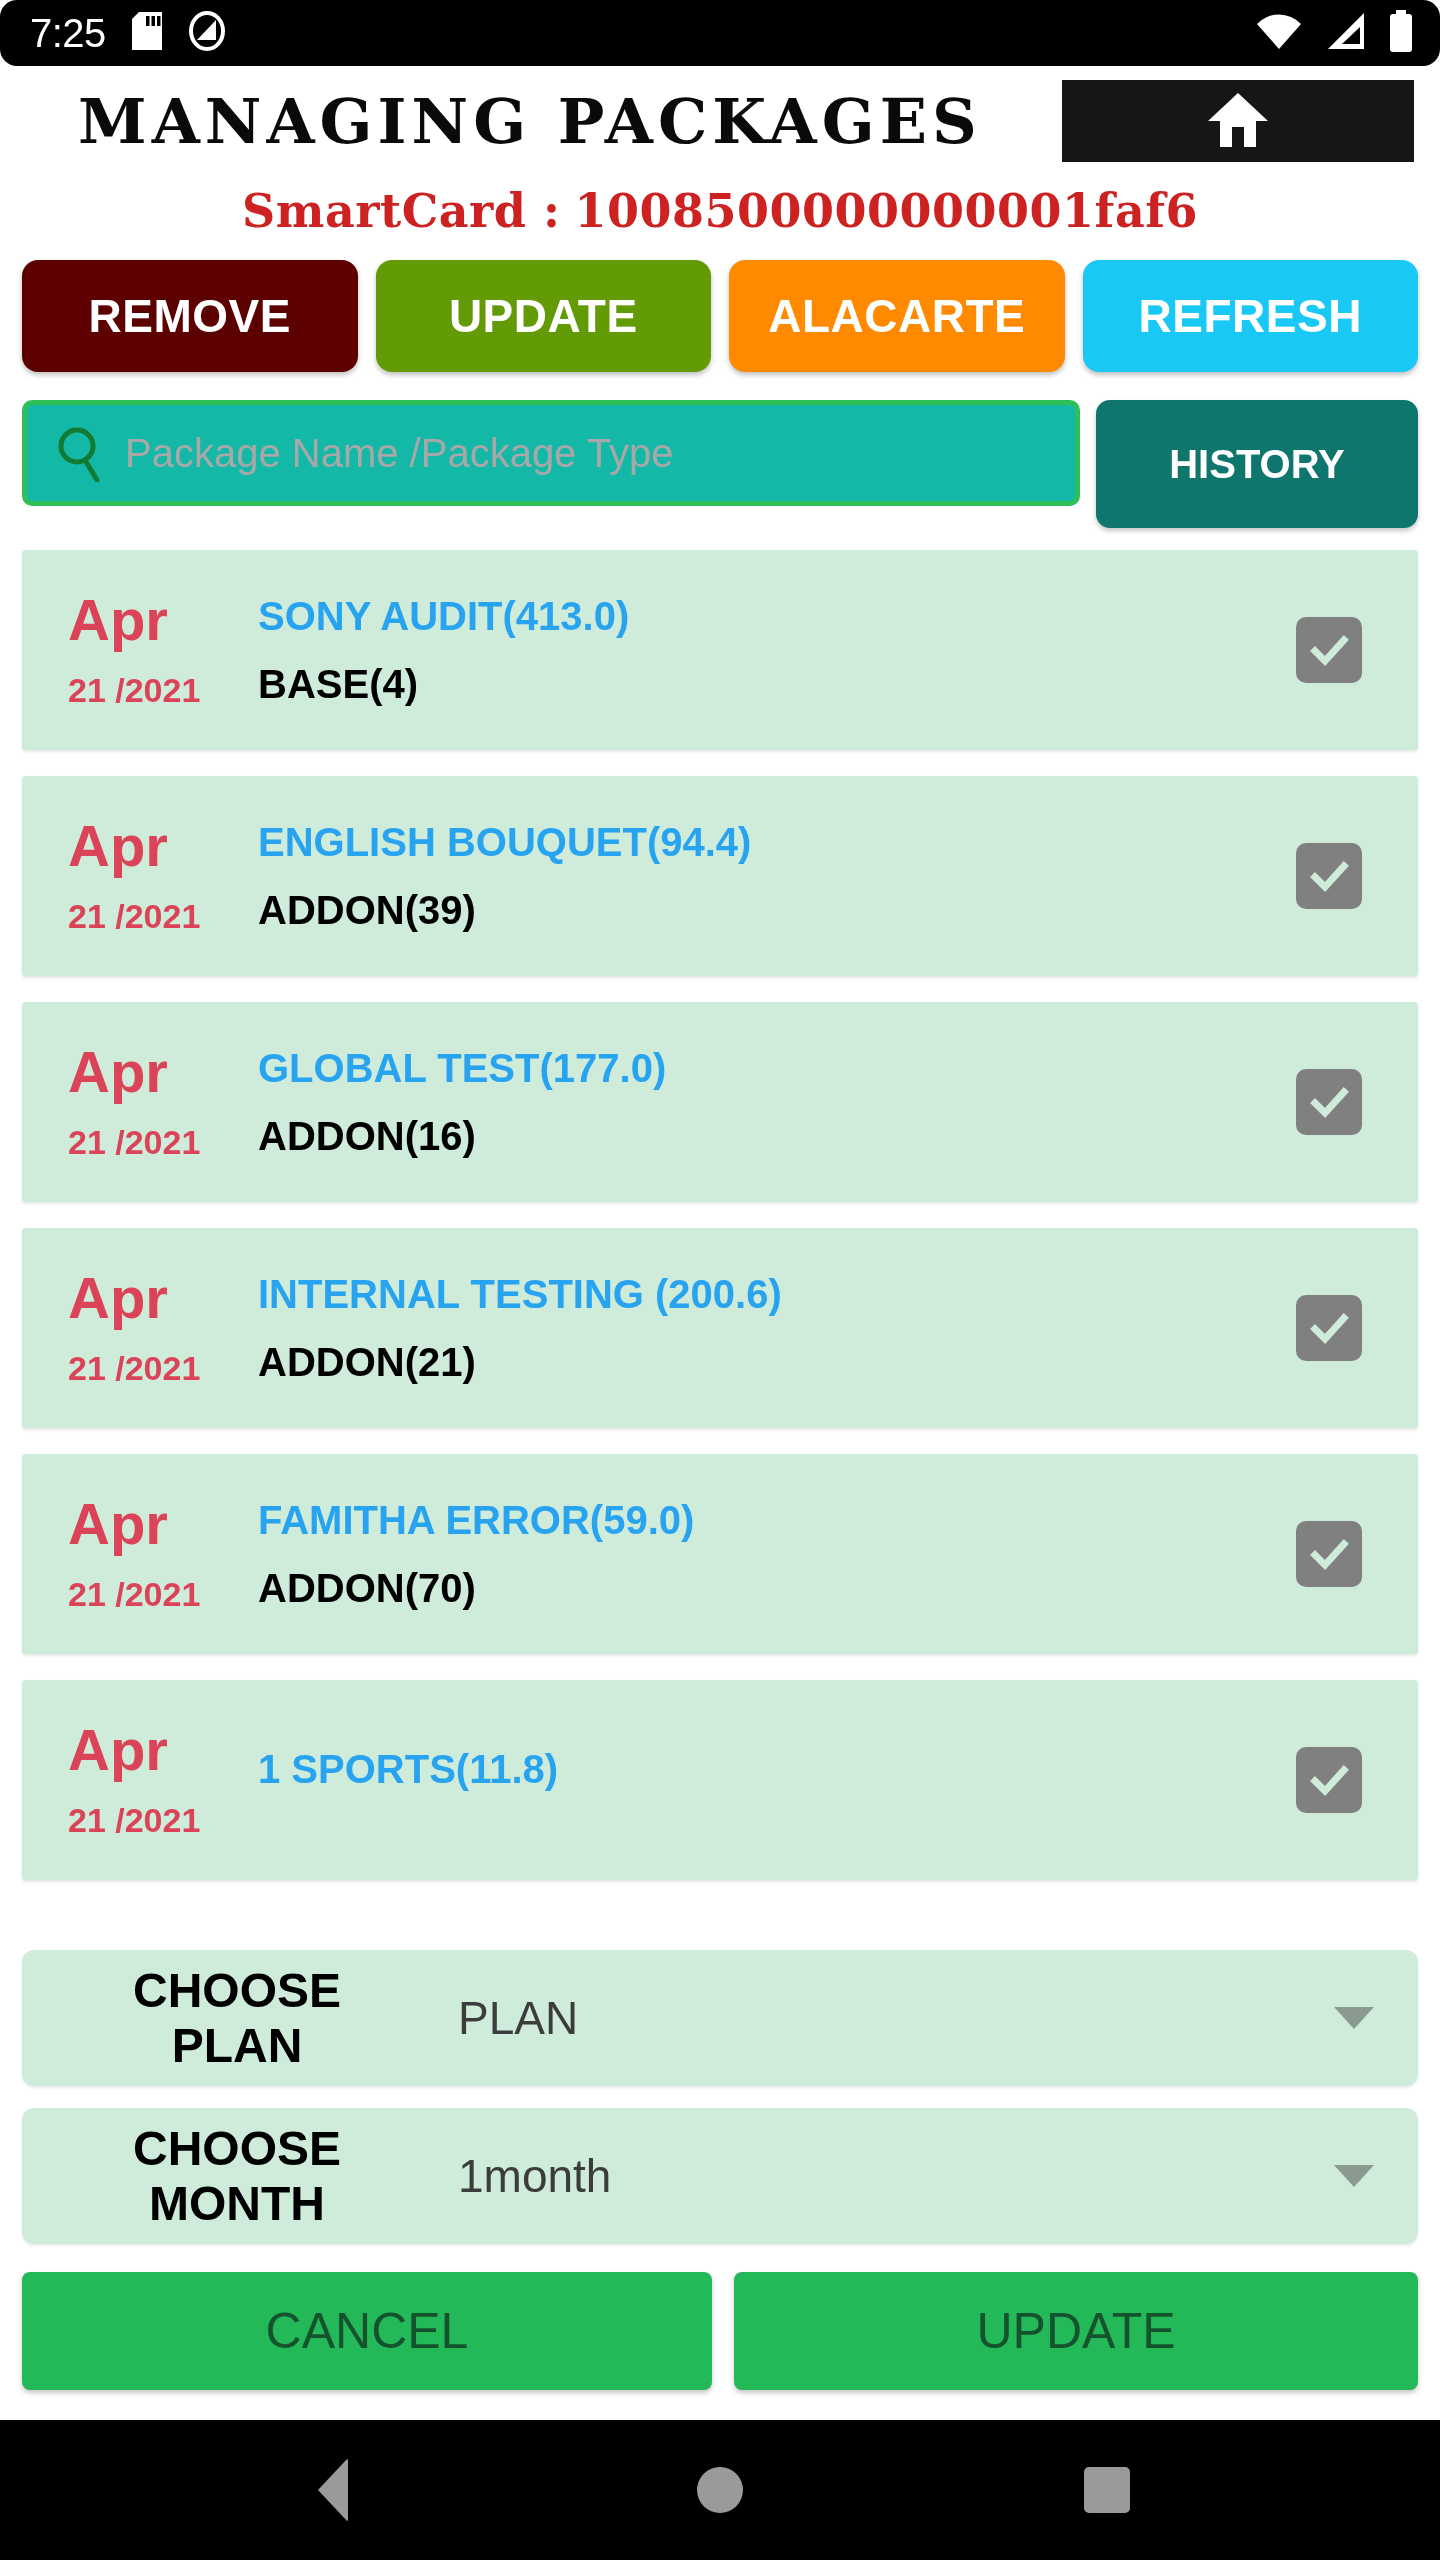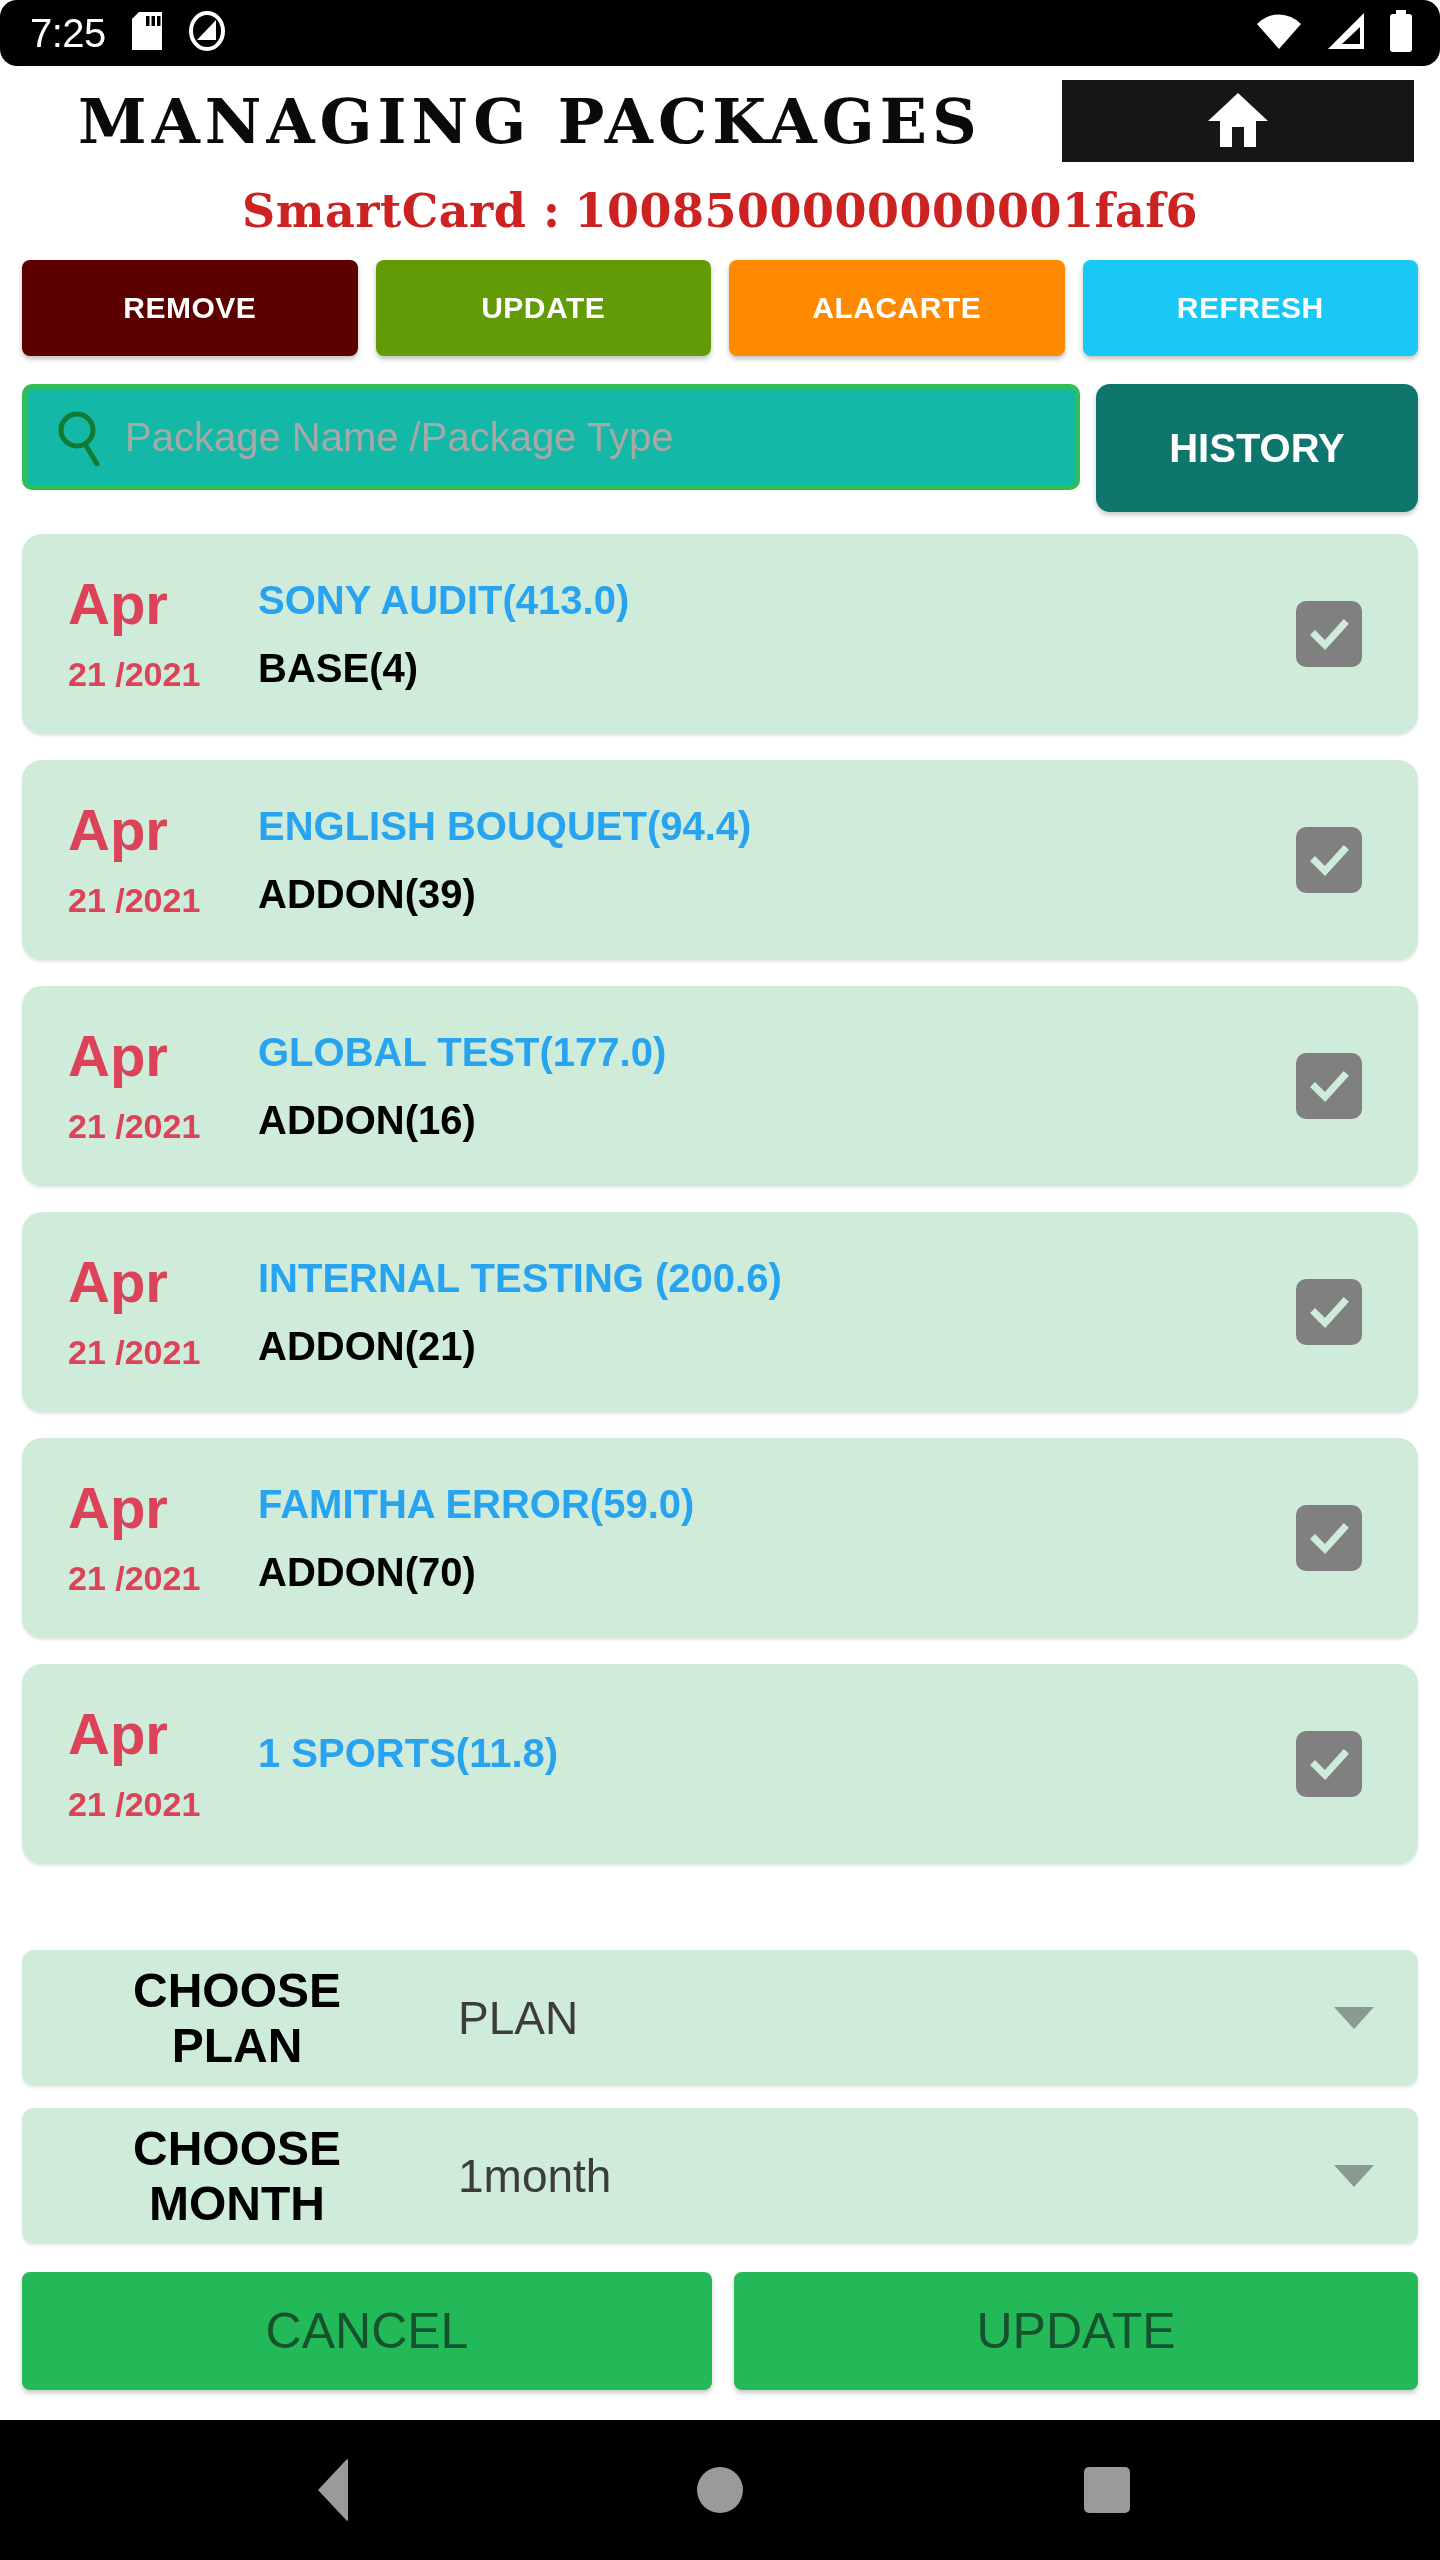--- a/index.html
+++ b/index.html
@@ -90,25 +90,25 @@
 
   
   .action-row {
     flex: 0 0 auto;
     display: flex;
     gap: 18px;
     padding: 14px 22px 0 22px;
   }
   .action-btn {
     flex: 1 1 0;
-    height: 96px;
+    height: 112px;
     border: none;
-    border-radius: 8px;
+    border-radius: 16px;
     color: #ffffff;
-    font-size: 30px;
+    font-size: 46px;
     font-weight: 700;
     font-family: "Liberation Sans", sans-serif;
     letter-spacing: 0.5px;
     cursor: pointer;
     box-shadow: 0 3px 5px rgba(0,0,0,0.25);
     display: flex;
     align-items: center;
     justify-content: center;
   }
   .btn-remove   { background: #5C0000; }
@@ -165,21 +165,21 @@
   
   .package-list {
     flex: 1 1 auto;
     padding: 22px 22px 0 22px;
     overflow: hidden;
     position: relative;
   }
   .package-card {
     position: relative;
     background: #CFEBDA;
-    border-radius: 20px;
+    border-radius: 4px;
     height: 200px;
     margin-bottom: 26px;
     display: flex;
     align-items: center;
     padding: 0 28px 0 32px;
     box-shadow: 0 2px 3px rgba(0,0,0,0.10);
   }
   .card-date {
     flex: 0 0 auto;
     width: 192px;

